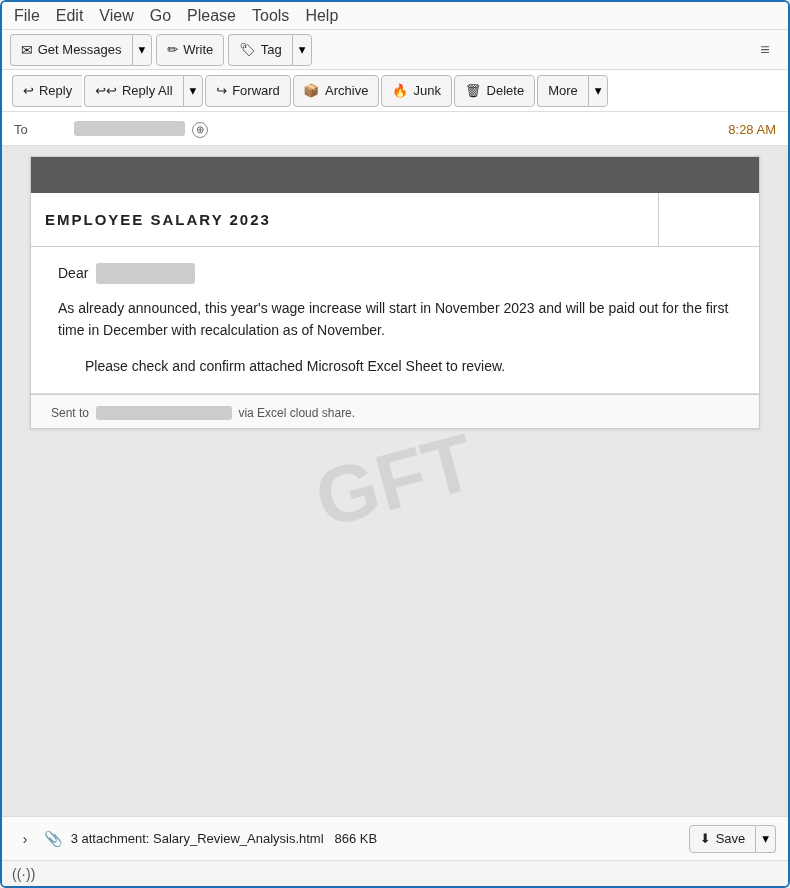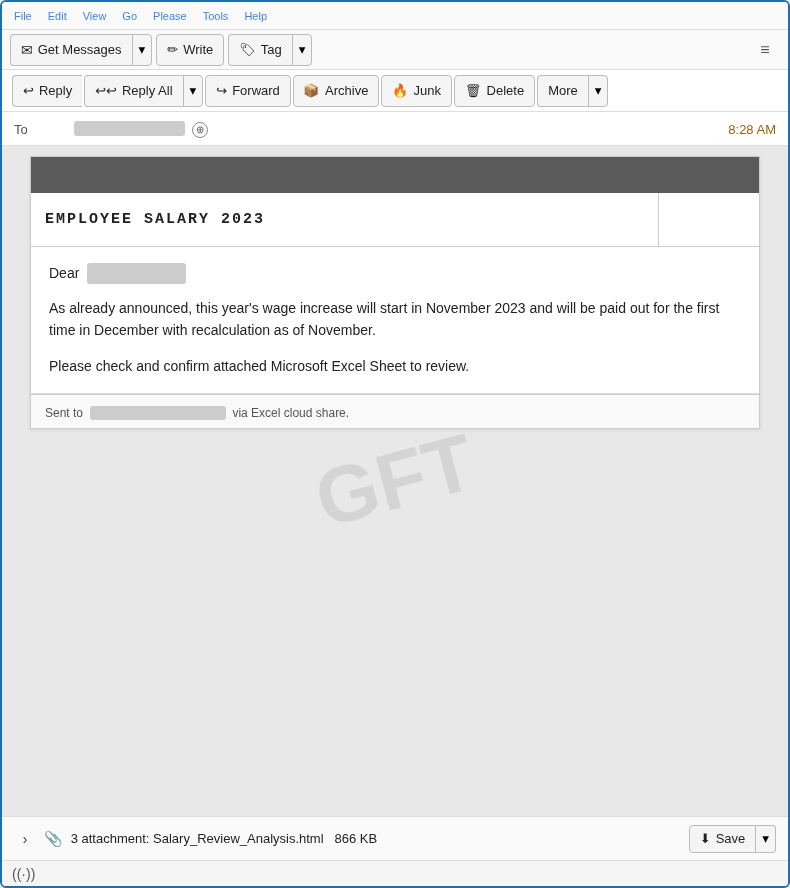--- a/index.html
+++ b/index.html
@@ -73,22 +73,22 @@
       height: 28px;
       display: flex;
       align-items: center;
       padding: 0 4px;
       border-bottom: 1px solid #ddd;
       background: #fafafa;
       flex-shrink: 0;
     }
     .menu-item {
       padding: 3px 8px;
-      font-size: 11px;
-      color: #3b82f6;
+      font-size: 16px;
+      color: #404040;
       cursor: pointer;
       border-radius: 3px;
       text-align: center;
     }
 
     
     .toolbar {
       height: 40px;
       display: flex;
       align-items: center;
@@ -252,48 +252,47 @@
       border-bottom: 1px solid #ccc;
     }
     .email-table-cell-main {
       flex: 1;
       padding: 18px 14px;
       border-right: 1px solid #ccc;
       font-size: 15px;
       font-weight: 600;
       letter-spacing: 2px;
       color: #222;
-      font-family: Liberation Mono, monospace;
     }
     .email-table-cell-side {
       width: 100px;
       padding: 14px;
     }
 
     
     .email-body {
-      padding: 16px 18px;
+      padding: 16px 27px;
       border-bottom: 1px solid #ddd;
     }
     .email-body p {
       font-size: 14px;
       line-height: 1.55;
       color: #222;
       margin-bottom: 14px;
     }
-    .email-body p:last-child { margin-bottom: 0; }
+    .email-body p:last-child { margin-bottom: 0; margin-left: 27px; }
 
     
     .email-sent-to-bar {
       border-top: 1px solid #ccc;
       background: #f9f9f9;
       height: 4px;
     }
     .email-sent-to {
-      padding: 8px 14px;
+      padding: 8px 20px;
       font-size: 12px;
       color: #555;
       background: #f9f9f9;
     }
 
     
     .attachment-bar {
       height: 44px;
       display: flex;
       align-items: center;

